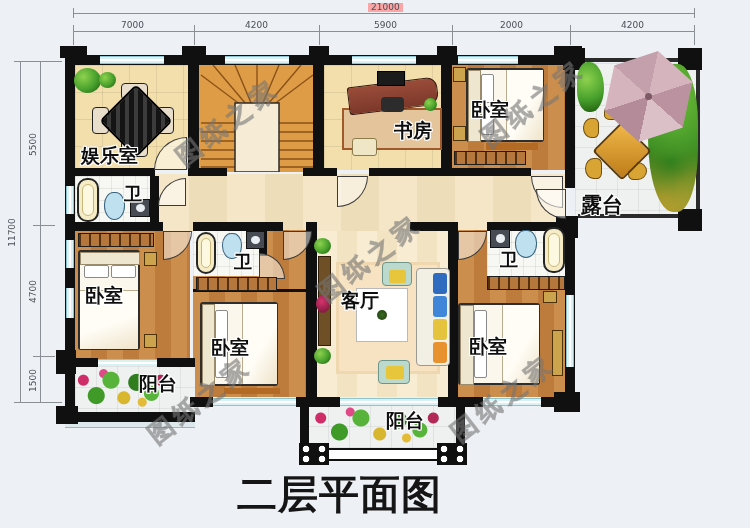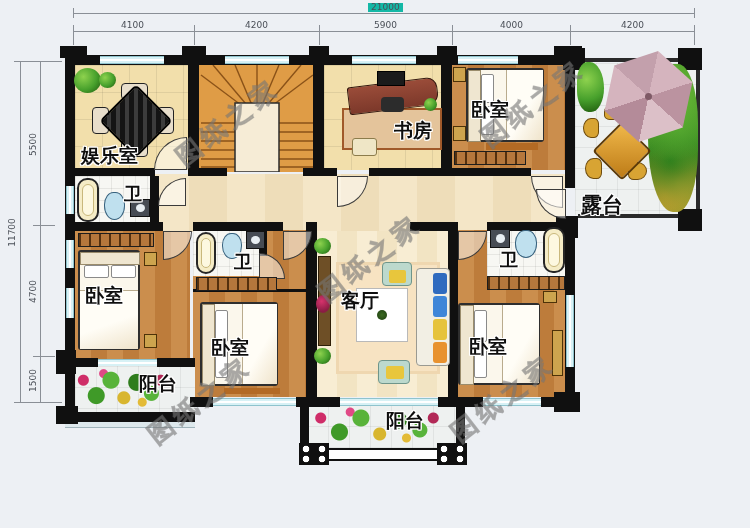--- a/index.html
+++ b/index.html
@@ -55,33 +55,33 @@
   .vtext{transform:rotate(-90deg);transform-origin:center;display:inline-block;}
 </style>
 </head>
 <body>
 
 <div class="canvas">
 
   <div class="dline" style="left:73px;top:13px;width:622px;height:1px;"></div>
   <div class="dline" style="left:73px;top:8px;width:1px;height:10px;"></div>
   <div class="dline" style="left:694px;top:8px;width:1px;height:10px;"></div>
-  <div class="dim" style="left:368px;top:3px;background:#14b8a6;padding:0 3px;">21000</div>
+  <div class="dim" style="left:368px;top:3px;background:#fca5a5;padding:0 3px;">21000</div>
 
   <div class="dline" style="left:73px;top:31px;width:622px;height:1px;"></div>
   <div class="dline" style="left:73px;top:25px;width:1px;height:20px;"></div>
   <div class="dline" style="left:194px;top:25px;width:1px;height:20px;"></div>
   <div class="dline" style="left:319px;top:25px;width:1px;height:20px;"></div>
   <div class="dline" style="left:452px;top:25px;width:1px;height:20px;"></div>
   <div class="dline" style="left:570px;top:25px;width:1px;height:20px;"></div>
   <div class="dline" style="left:694px;top:25px;width:1px;height:20px;"></div>
-  <div class="dim" style="left:121px;top:21px;">4100</div>
+  <div class="dim" style="left:121px;top:21px;">7000</div>
   <div class="dim" style="left:245px;top:21px;">4200</div>
   <div class="dim" style="left:374px;top:21px;">5900</div>
-  <div class="dim" style="left:500px;top:21px;">4000</div>
+  <div class="dim" style="left:500px;top:21px;">2000</div>
   <div class="dim" style="left:621px;top:21px;">4200</div>
 
   <div class="dline" style="left:20px;top:61px;width:1px;height:341px;"></div>
   <div class="dline" style="left:40px;top:61px;width:1px;height:341px;"></div>
   <div class="dline" style="left:14px;top:61px;width:48px;height:1px;"></div>
   <div class="dline" style="left:33px;top:225px;width:22px;height:1px;"></div>
   <div class="dline" style="left:33px;top:356px;width:22px;height:1px;"></div>
   <div class="dline" style="left:14px;top:402px;width:48px;height:1px;"></div>
   <div class="dim" style="left:-2px;top:228px;"><span class="vtext">11700</span></div>
   <div class="dim" style="left:22px;top:140px;"><span class="vtext">5500</span></div>
@@ -351,14 +351,15 @@
   <div class="room-label" style="left:341px;top:291px;">客厅</div>
   <div class="room-label" style="left:139px;top:374px;">阳台</div>
   <div class="room-label" style="left:386px;top:411px;">阳台</div>
 
   <div class="wm" style="left:228px;top:122px;">图纸之家</div>
   <div class="wm" style="left:533px;top:103px;">图纸之家</div>
   <div class="wm" style="left:370px;top:258px;">图纸之家</div>
   <div class="wm" style="left:200px;top:400px;">图纸之家</div>
   <div class="wm" style="left:503px;top:398px;">图纸之家</div>
 
+  <div class="title" style="left:237px;top:474px;">二层平面图</div>
 
 </div>
 
 </body></html>

